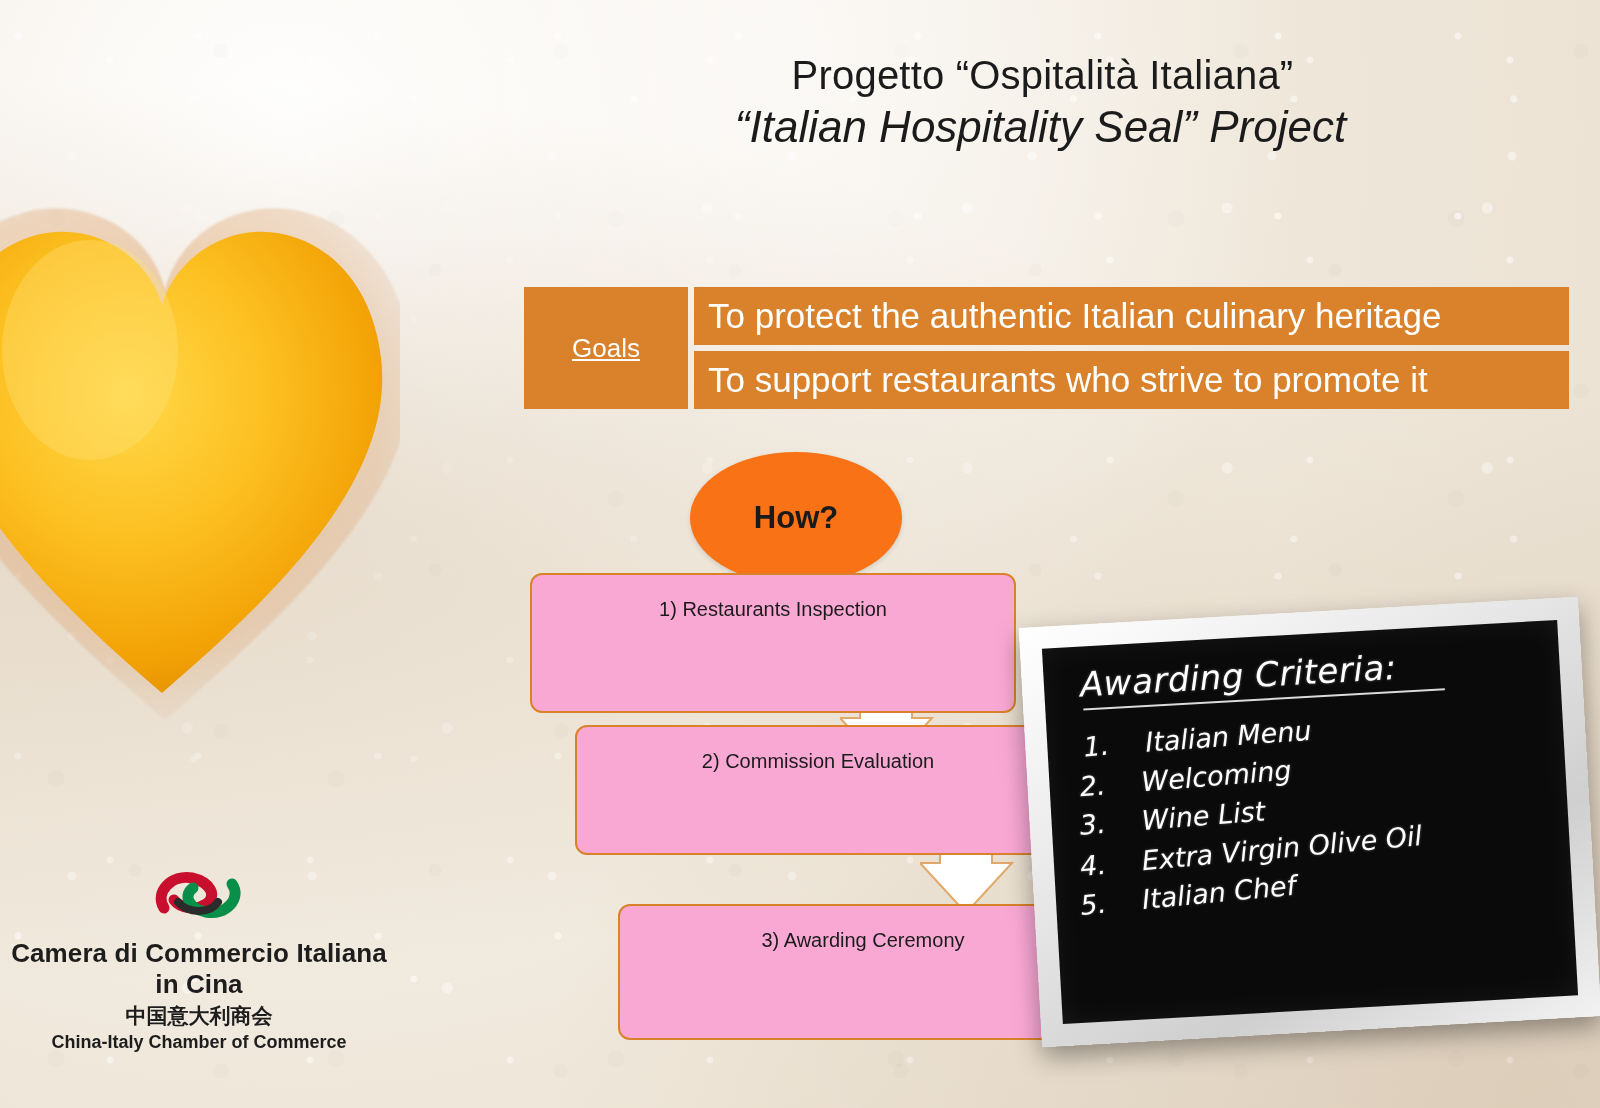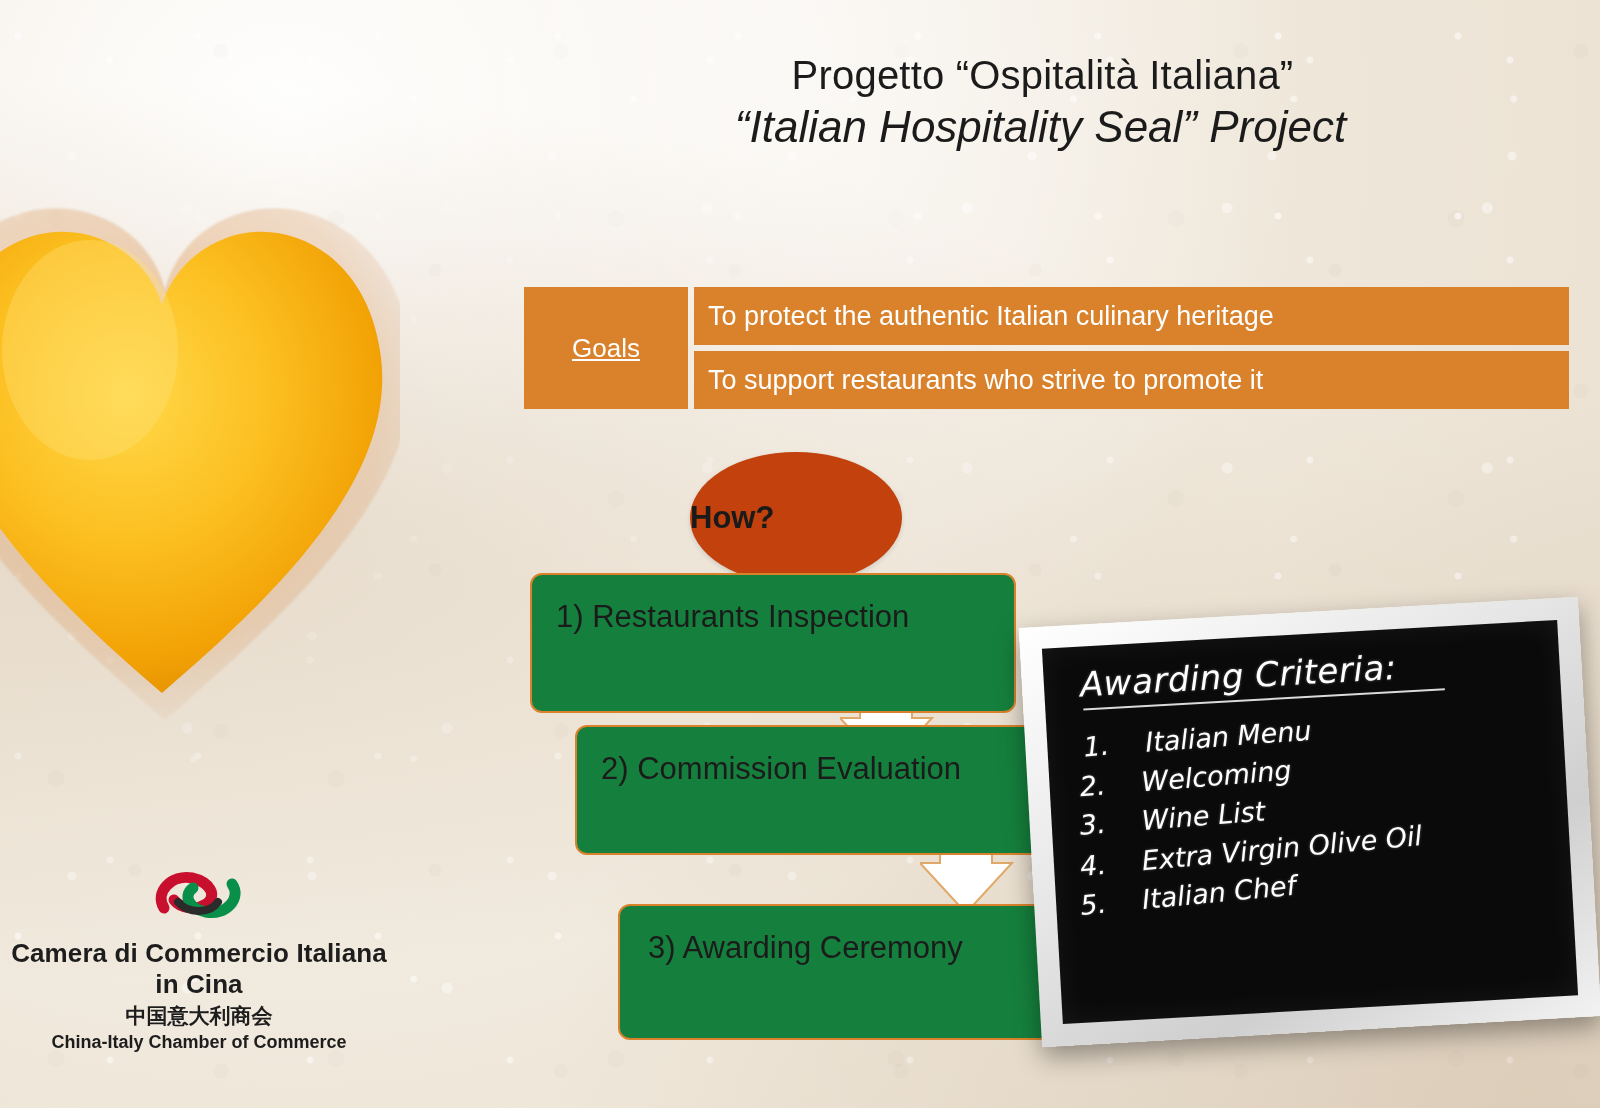--- a/index.html
+++ b/index.html
@@ -128,53 +128,55 @@
     flex-direction: column;
     gap: 6px;
   }
   .goal-row {
     flex: 1;
     background: #d9822b;
     display: flex;
     align-items: center;
     padding-left: 14px;
     color: #ffffff;
-    font-size: 27px;
+    font-size: 35px;
   }
 
   
   .how-bubble {
     position: absolute;
     left: 690px;
     top: 452px;
     width: 212px;
     height: 132px;
-    background: #c2410c;
+    background: #f97316;
     border-radius: 50%;
     display: flex;
     align-items: center;
+    justify-content: center;
     box-shadow: 0 2px 5px rgba(0,0,0,.12);
   }
   .how-bubble span {
     font-size: 31px;
     font-weight: bold;
     color: #1a1a1a;
   }
 
   
   .step {
     position: absolute;
-    background: #15803d;
+    background: #f9a8d4;
     border: 2px solid #d9822b;
     border-radius: 12px;
     box-sizing: border-box;
     padding: 20px 24px;
-    font-size: 31px;
+    font-size: 20px;
     color: #1b1b1b;
     line-height: 1.45;
+    text-align: center;
   }
   #step1 { left: 530px; top: 573px; width: 486px; height: 140px; }
   #step2 { left: 575px; top: 725px; width: 486px; height: 130px; }
   #step3 { left: 618px; top: 904px; width: 486px; height: 136px; padding-left: 28px; }
 
   
   .board-wrap {
     position: absolute;
     left: 1030px;
     top: 612px;

